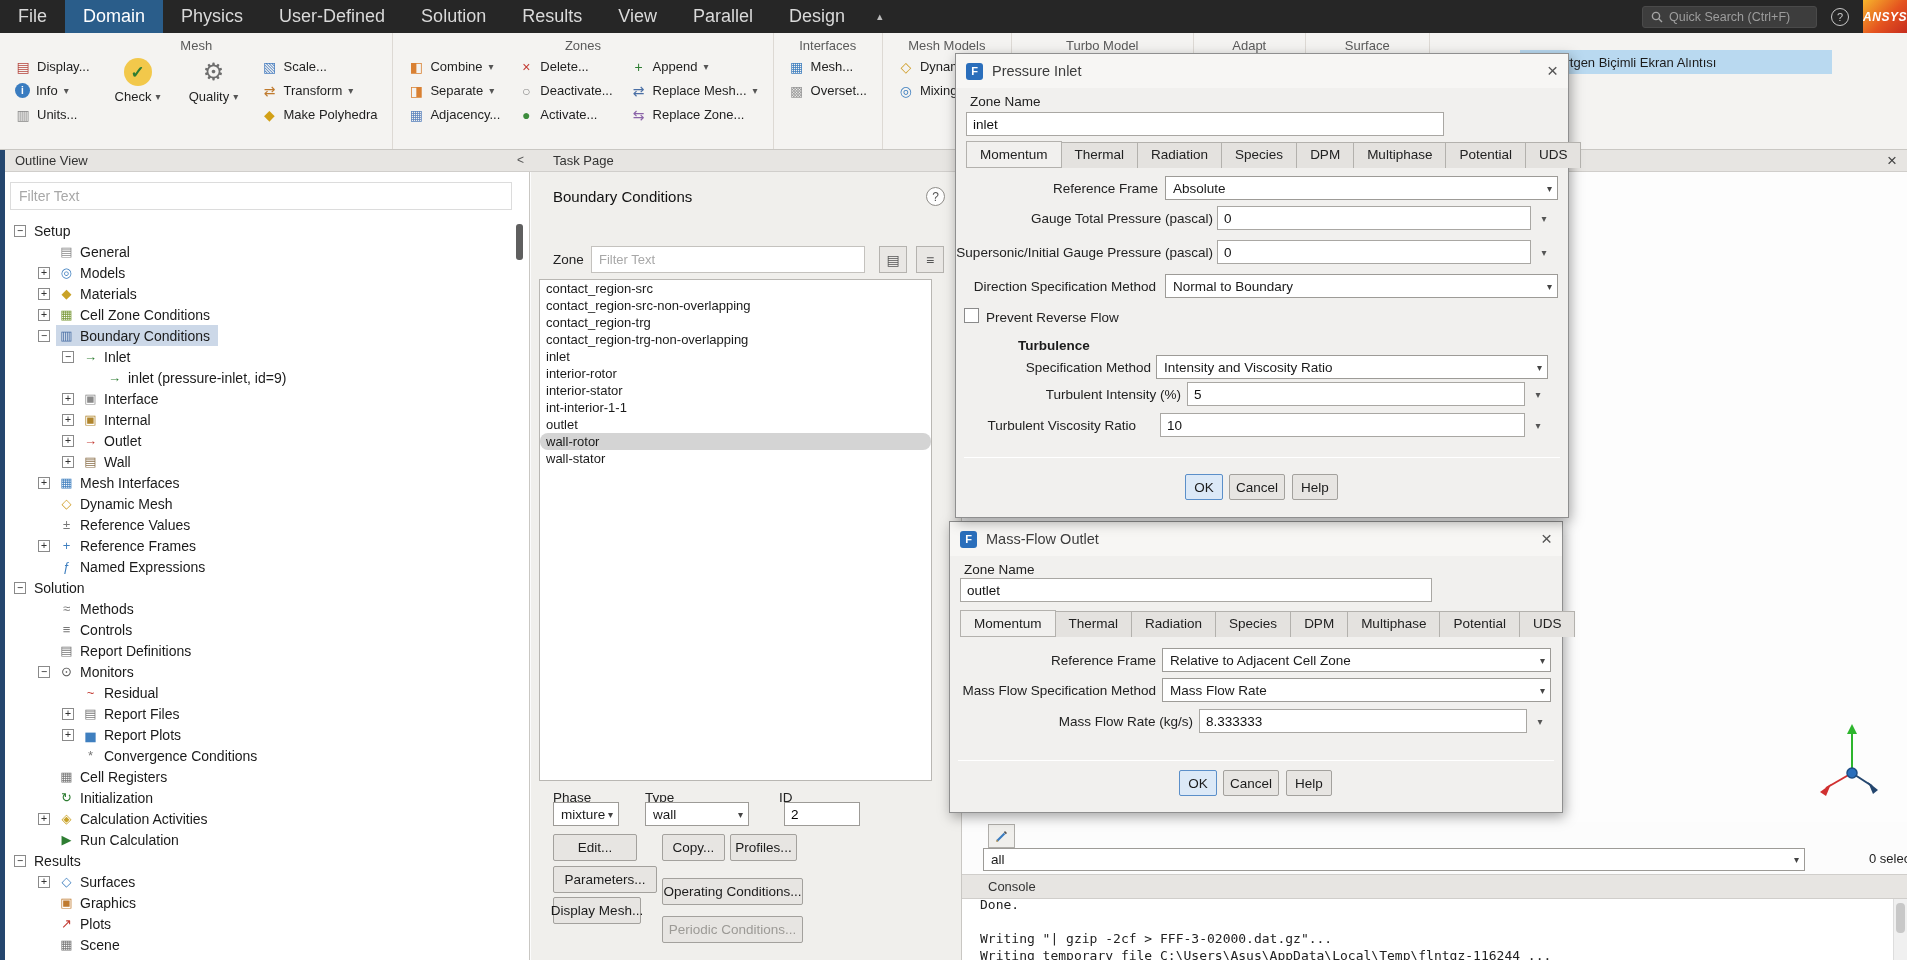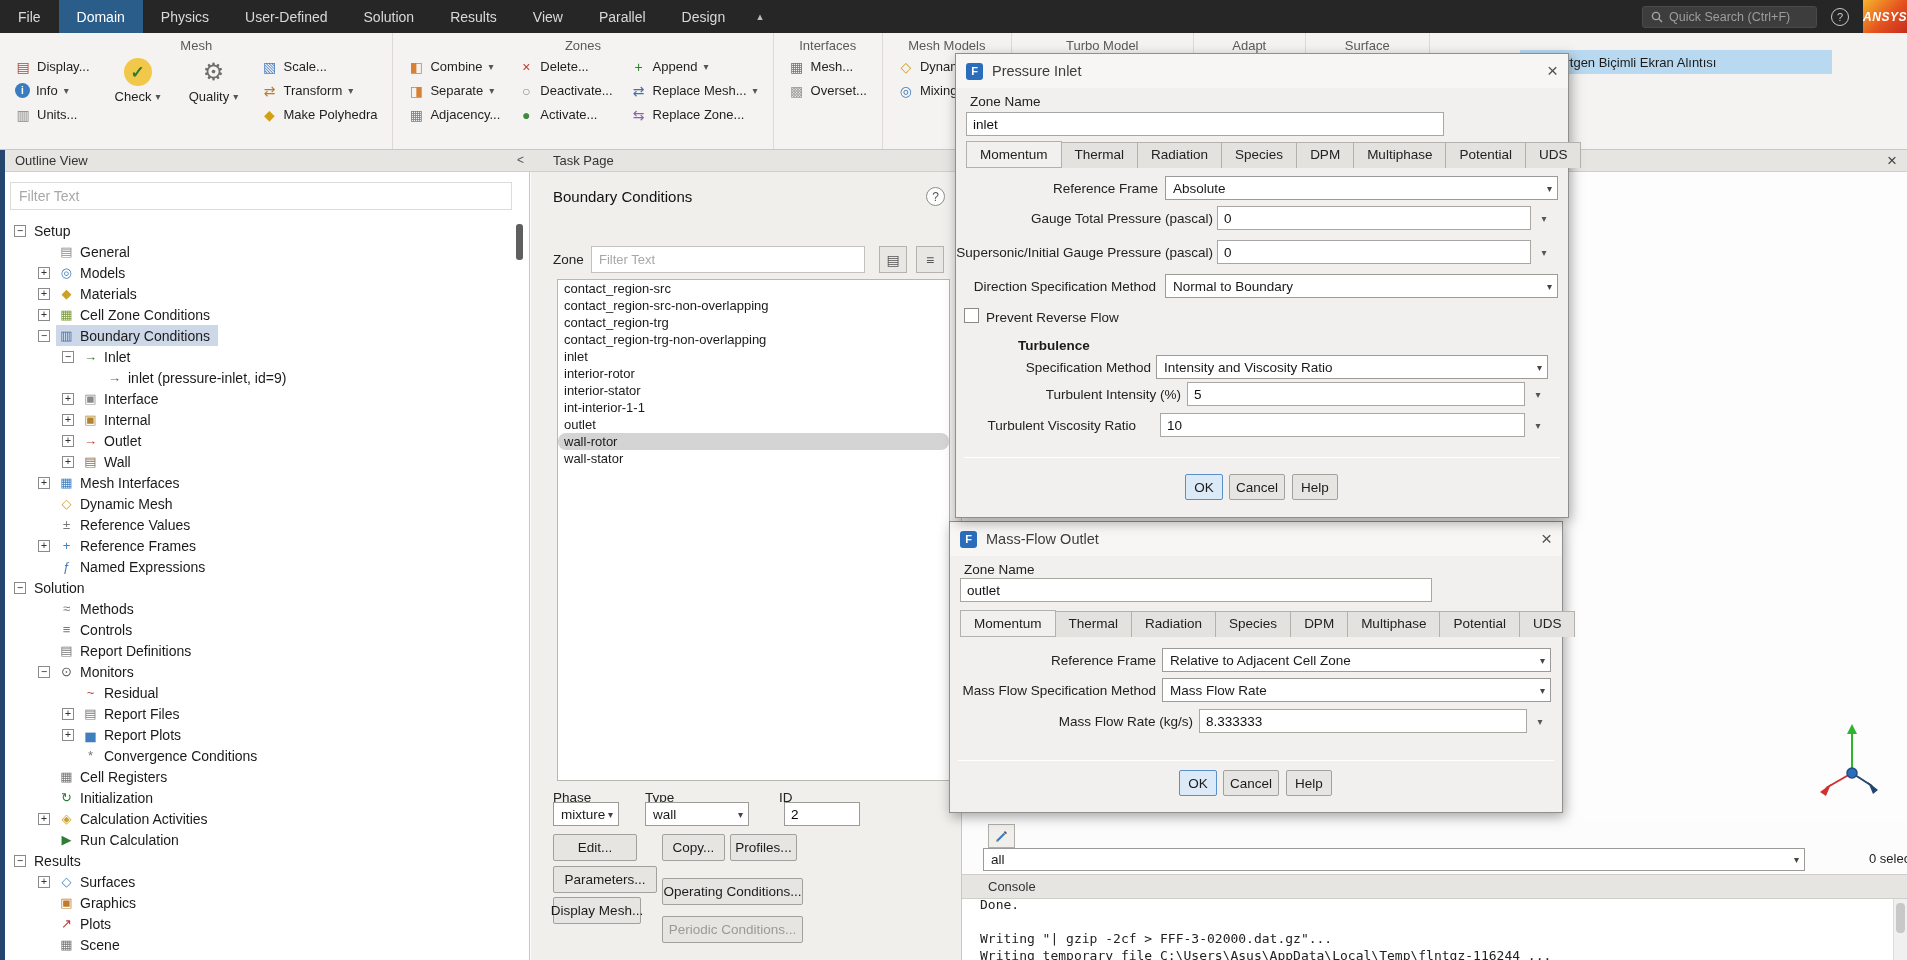--- a/index.html
+++ b/index.html
@@ -2,21 +2,21 @@
 <html><head>
 <meta charset="utf-8">
 <style>
   * { box-sizing: border-box; margin:0; padding:0; }
   body { font-family:"Liberation Sans", sans-serif; background:#888; }
   .app { position:relative; width:1907px; height:960px; background:#fcfcfc; overflow:hidden; }
 
   
   .menubar { position:absolute; top:0; left:0; right:0; height:33px; background:#262626; display:flex; align-items:stretch; z-index:30; }
   .menu-items { display:flex; align-items:stretch; }
-  .menu-item { display:flex; align-items:center; padding:0 18px; font-size:14px; color:#d9d9d9; cursor:default; }
+  .menu-item { display:flex; align-items:center; padding:0 18px; font-size:18px; color:#d9d9d9; cursor:default; }
   .menu-item.active { background:#2a5d8a; color:#fff; }
   .menu-caret { display:flex; align-items:center; padding:0 14px; color:#bbb; font-size:11px; }
   .mb-right { margin-left:auto; display:flex; align-items:center; gap:14px; padding-right:0; }
   .searchbox { width:175px; height:22px; background:#3d3d3d; border:1px solid #4a4a4a; border-radius:3px; display:flex; align-items:center; gap:6px; padding:0 8px; color:#9d9d9d; font-size:12.5px; }
   .help-circle { width:18px; height:18px; border:1.5px solid #c9c9c9; border-radius:50%; color:#c9c9c9; font-size:11px; display:flex; align-items:center; justify-content:center; }
   .logo { width:44px; height:33px; background:linear-gradient(135deg,#f7b52c 0%,#e4531f 55%,#c62c1e 100%); color:#fff; font-weight:bold; font-style:italic; font-size:12px; display:flex; align-items:center; justify-content:center; overflow:hidden; letter-spacing:.5px; }
 
   
   .ribbon { position:absolute; top:33px; left:0; right:0; height:117px; background:#f4f3f1; border-bottom:1px solid #c9c7c3; display:flex; z-index:1; }
   .rgroup { position:relative; padding:25px 12px 4px 12px; border-right:1px solid #ddd9d4; }
@@ -58,21 +58,21 @@
   .vscroll-thumb { position:absolute; right:6px; top:52px; width:7px; height:36px; background:#5f5f5f; border-radius:3px; }
 
   
   .taskpage { position:absolute; top:172px; left:531px; width:431px; bottom:0; background:#f0efec; border-right:1px solid #c9c7c3; z-index:2; font-size:13.5px; color:#222; }
   .tp-title { position:absolute; left:22px; top:16px; font-size:15px; color:#111; }
   .tp-help { position:absolute; right:16px; top:15px; width:19px; height:19px; border:1px solid #8f8d89; border-radius:50%; background:#fdfdfd; color:#555; font-size:12px; display:flex; align-items:center; justify-content:center; }
   .tp-zone-label { position:absolute; left:22px; top:80px; }
   .tp-filter { position:absolute; left:60px; top:74px; width:274px; height:27px; border:1px solid #c4c2be; background:#fff; font-size:13px; padding:0 7px; font-family:"Liberation Sans", sans-serif; }
   .tp-filter::placeholder { color:#a8a8a8; }
   .tp-iconbtn { position:absolute; top:74px; width:28px; height:27px; border:1px solid #b5b3af; background:#e9e7e4; display:flex; align-items:center; justify-content:center; font-size:14px; color:#555; }
-  .zone-list { position:absolute; left:26px; top:107px; width:393px; height:502px; background:#fff; border:1px solid #b9b7b3; overflow:hidden; }
+  .zone-list { position:absolute; left:8px; top:107px; width:393px; height:502px; background:#fff; border:1px solid #b9b7b3; overflow:hidden; }
   .zitem { height:17px; line-height:17px; padding:0 6px; font-size:13px; color:#1a1a1a; white-space:nowrap; cursor:default; }
   .zitem.selected { background:#d4d4d4;border-radius:8px; }
   .tp-small-label { position:absolute; font-size:13.5px; }
   .combo { position:absolute; height:24px; background:#fff; border:1px solid #9d9b97; display:flex; align-items:center; padding:0 20px 0 7px; font-size:13.5px; color:#1a1a1a; cursor:default; }
   .combo .carr { position:absolute; right:5px; font-size:10px; color:#444; }
   .tp-id-input { position:absolute; width:76px; height:24px; border:1px solid #9d9b97; background:#fff; font-size:13.5px; padding:0 6px; font-family:"Liberation Sans", sans-serif; }
   .btn { position:absolute; background:#e7e5e2; border:1px solid #a3a19d; border-radius:2px; font-size:13.5px; color:#1c1c1c; display:flex; align-items:center; justify-content:center; cursor:default; white-space:nowrap; }
   .btn.disabled { color:#9c9a96; }
   .btn.ok { background:#dce9f7; border-color:#5b8fc9; }
 

